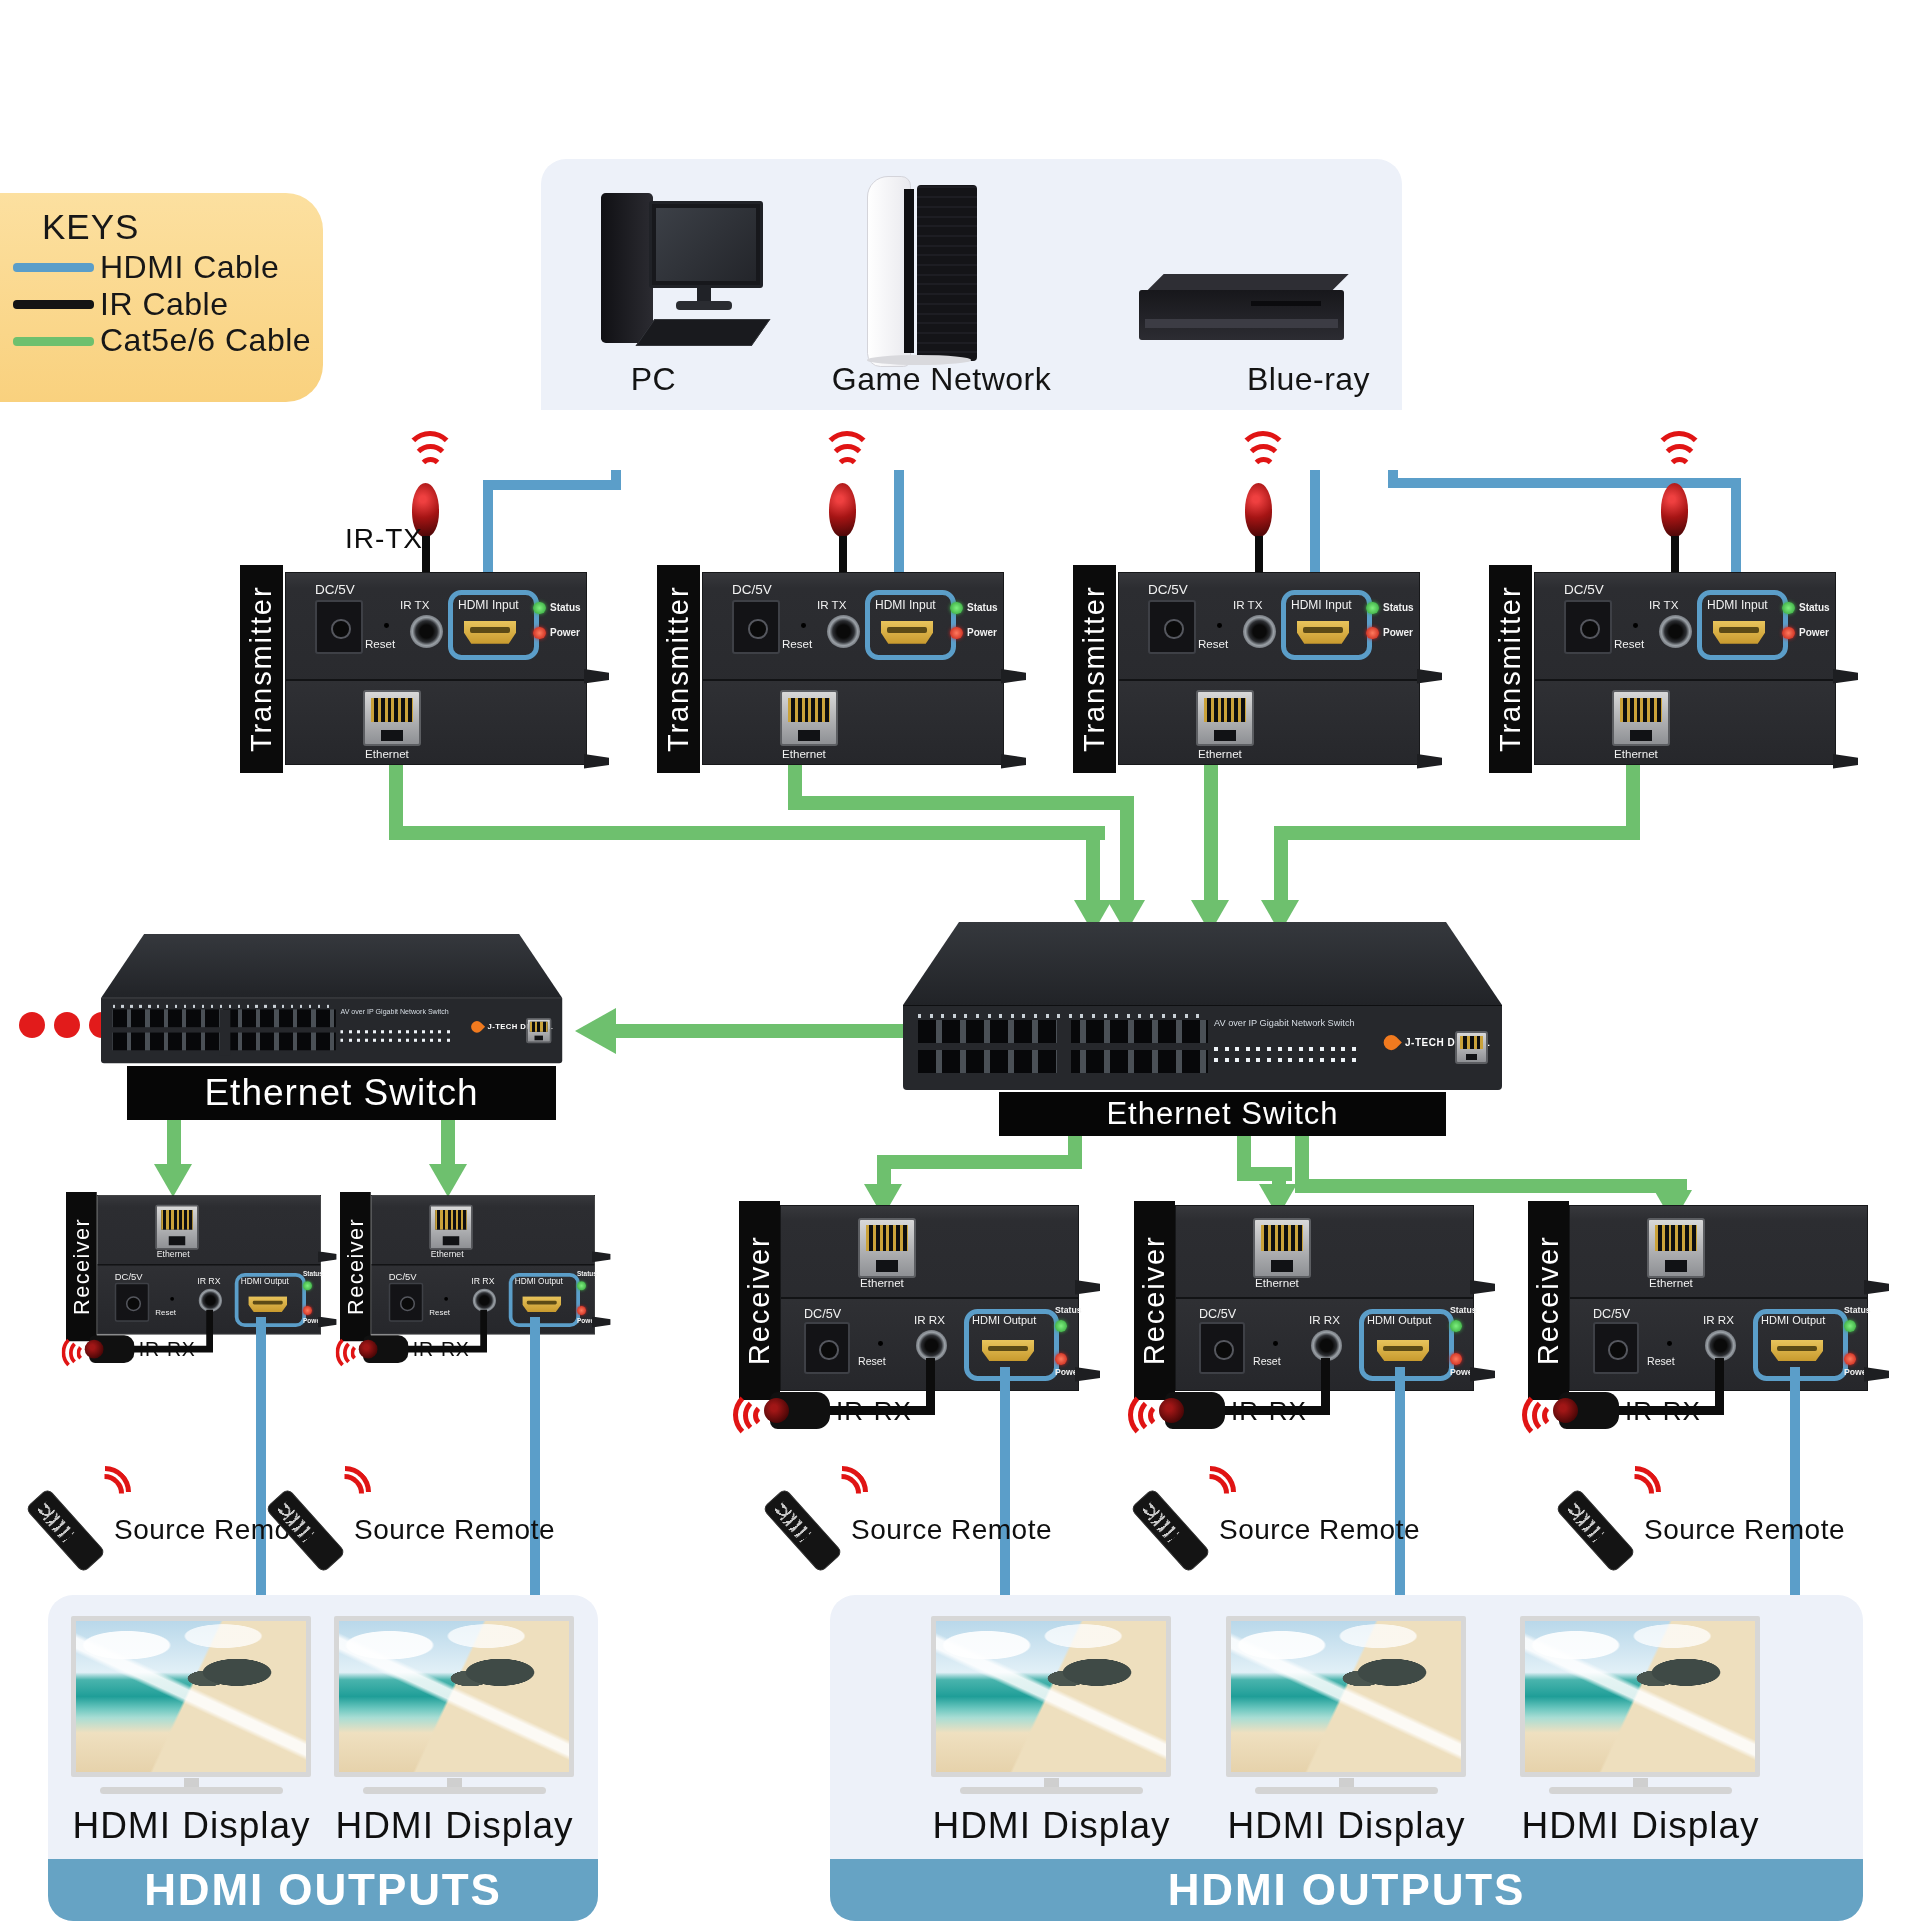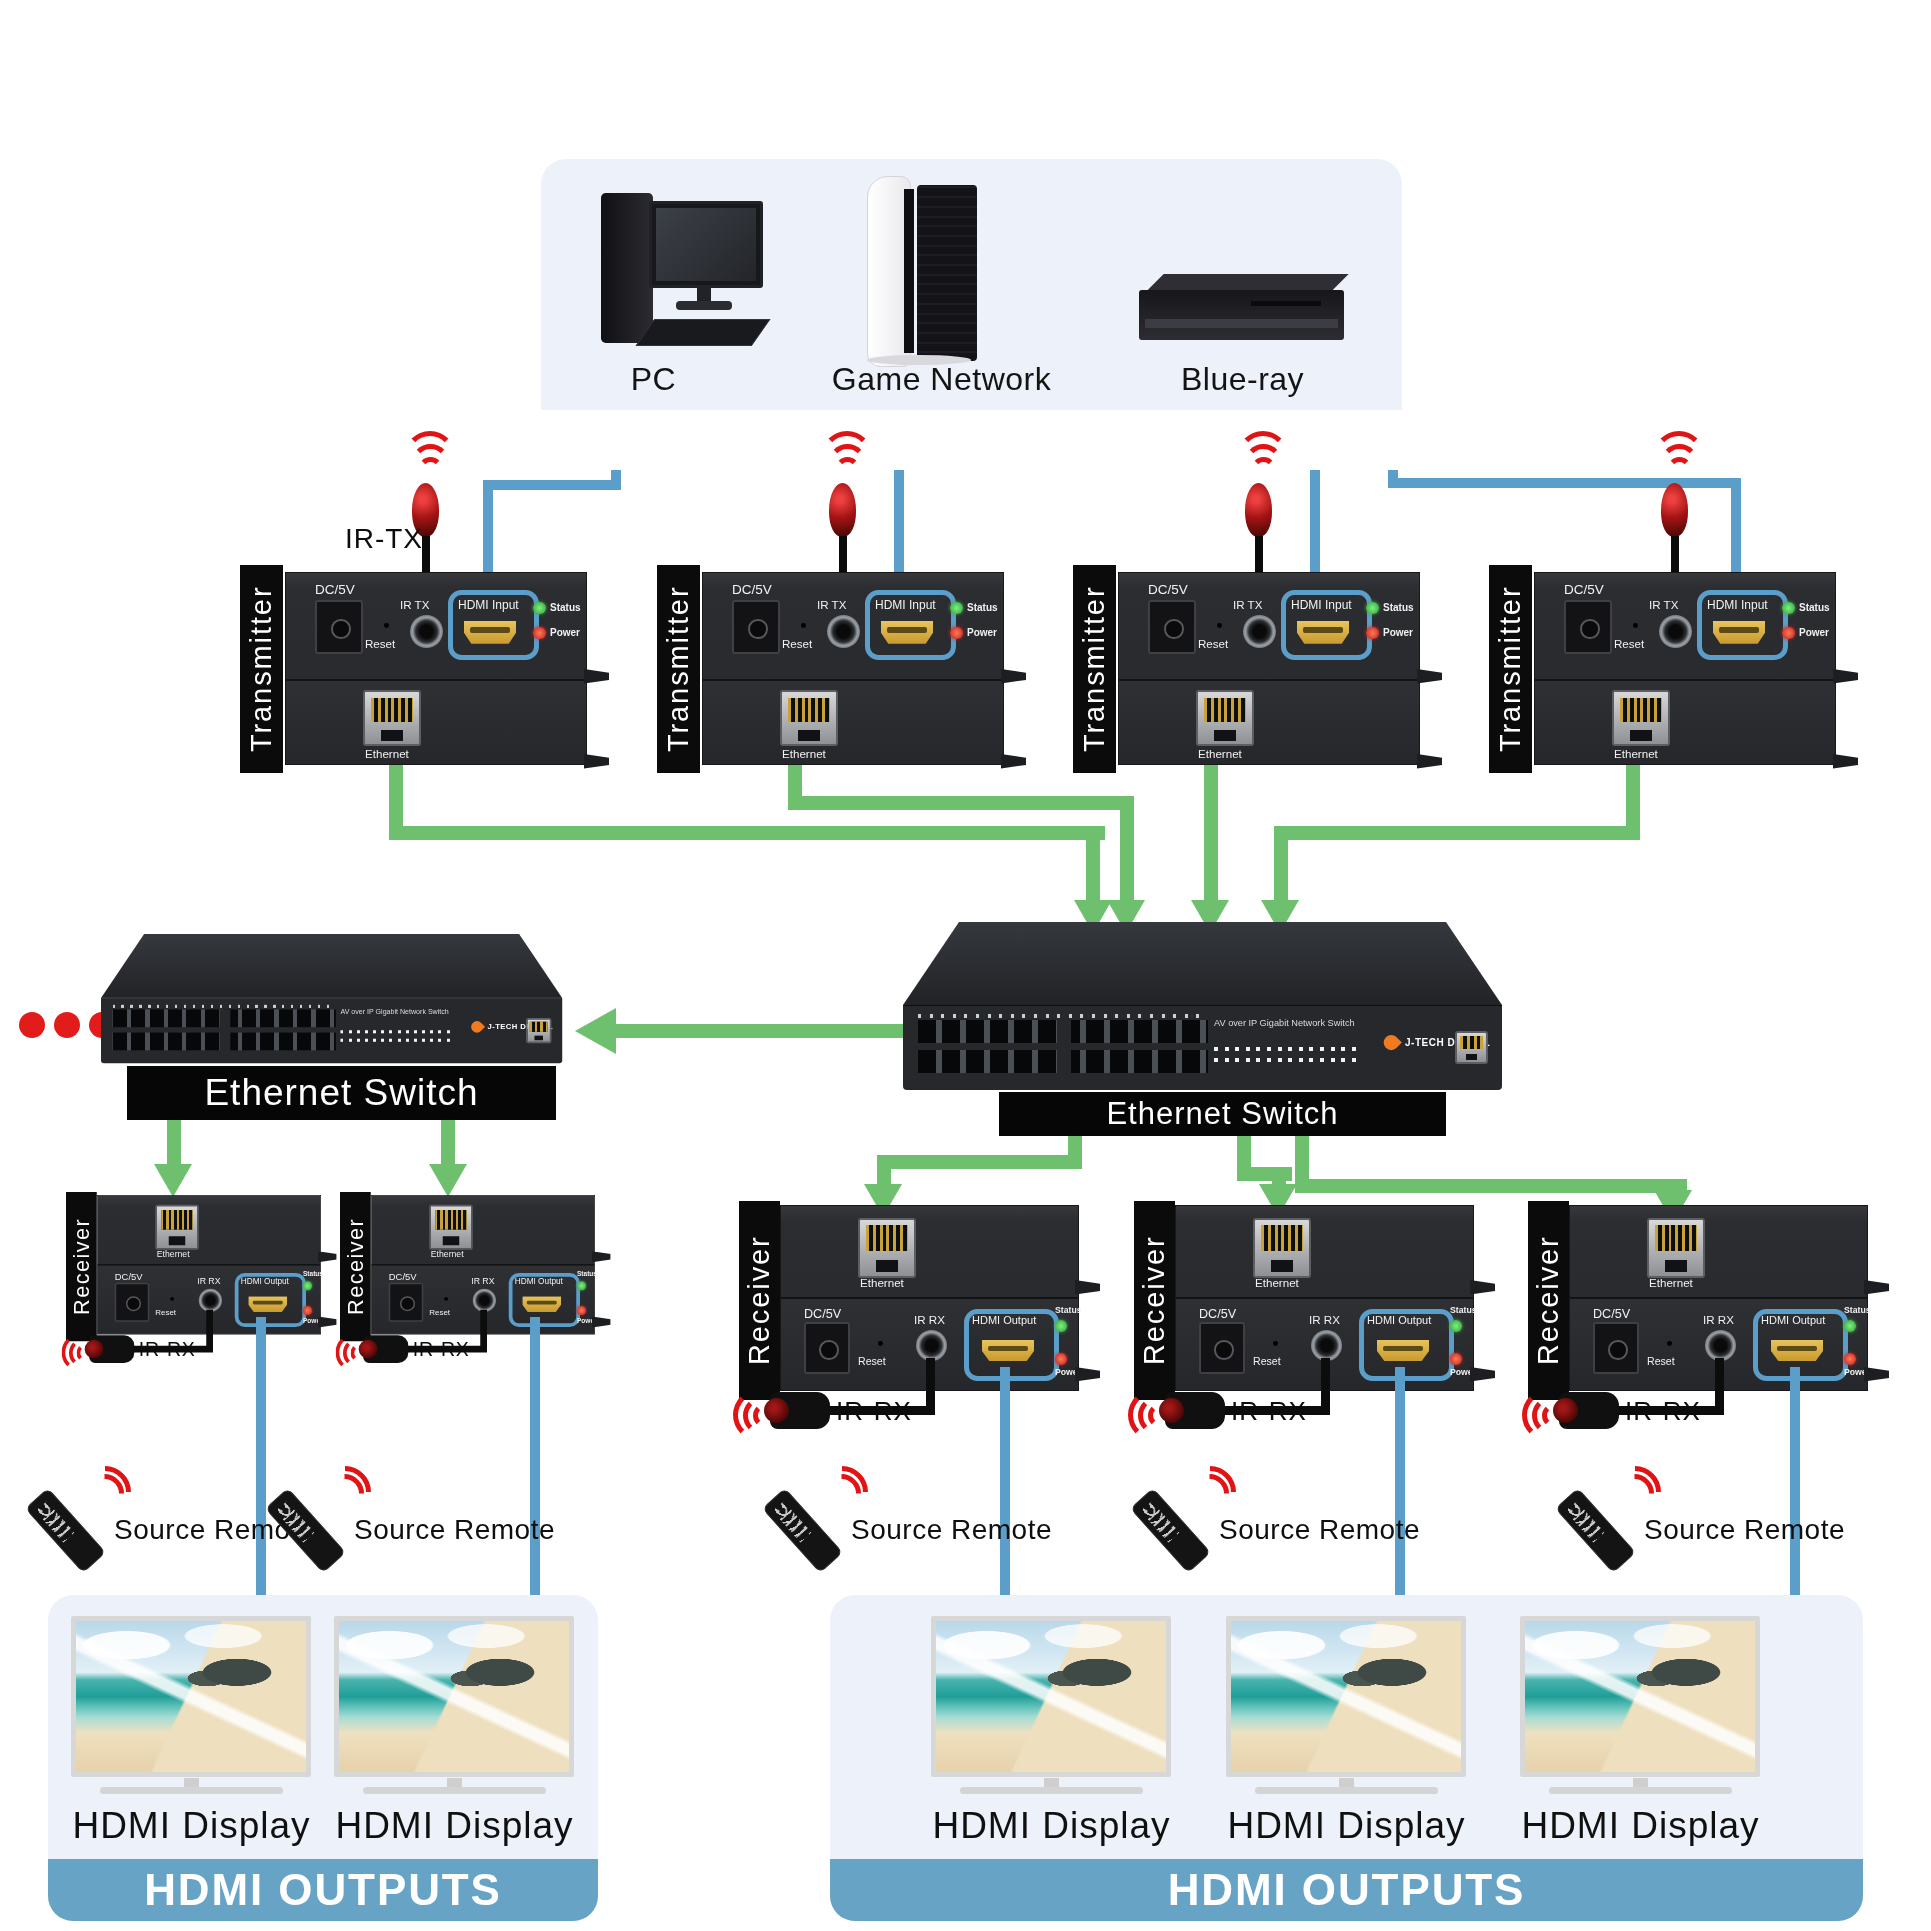--- a/index.html
+++ b/index.html
@@ -133,40 +133,49 @@
             background:repeating-radial-gradient(circle at 3.9px 3.9px,#c9c9c9 0 1.5px,transparent 1.9px 7.7px),
                        repeating-radial-gradient(circle at 11.6px 3.9px,#c9c9c9 0 1.5px,transparent 1.9px 7.7px);}
   .rlabel{position:absolute;font-size:28px;color:#0f0f0f;letter-spacing:0.5px;white-space:nowrap;}
 </style>
 </head>
 <body>
 
 <div id="stage">
 
 
+  <div id="keys">
+    <div class="ktitle">KEYS</div>
+    <div class="kline" style="top:70px;background:var(--blue);"></div>
+    <div class="klabel" style="top:56px;">HDMI Cable</div>
+    <div class="kline" style="top:107px;background:#141414;"></div>
+    <div class="klabel" style="top:93px;">IR Cable</div>
+    <div class="kline" style="top:144px;background:var(--green);"></div>
+    <div class="klabel" style="top:129px;">Cat5e/6 Cable</div>
+  </div>
 
   <div id="inpanel"></div>
   <div class="pc-tower"></div>
   <div class="pc-mon">
       <div class="pc-scr"></div>
     </div>
   <div class="pc-neck"></div>
   <div class="pc-base"></div>
   <div class="pc-kbd"></div>
   <div class="ps5"></div>
   <div class="ps5b"></div>
   <div class="xbox"></div>
   <div class="conbase"></div>
   <div class="bd-top"></div>
   <div class="bd-body"></div>
   <div class="bd-strip"></div>
   <div class="bd-tray"></div>
   <div class="devlabel" style="left:528px;">PC</div>
   <div class="devlabel" style="left:816px;">Game Network</div>
-  <div class="devlabel" style="left:1117px;">Blue-ray</div>
+  <div class="devlabel" style="left:1183px;">Blue-ray</div>
 
   <div class="bc" style="left:611px;top:470px;width:9.7px;height:19.3px;"></div>
   <div class="bc" style="left:483px;top:480px;width:138px;height:9.7px;"></div>
   <div class="bc" style="left:483px;top:480px;width:9.7px;height:116px;"></div>
   <div class="bc" style="left:894px;top:470px;width:9.7px;height:126px;"></div>
   <div class="bc" style="left:1310px;top:470px;width:9.7px;height:126px;"></div>
   <div class="bc" style="left:1388px;top:470px;width:9.7px;height:17.4px;"></div>
   <div class="bc" style="left:1388px;top:478px;width:352px;height:9.7px;"></div>
   <div class="bc" style="left:1731px;top:478px;width:9.7px;height:118px;"></div>
 

